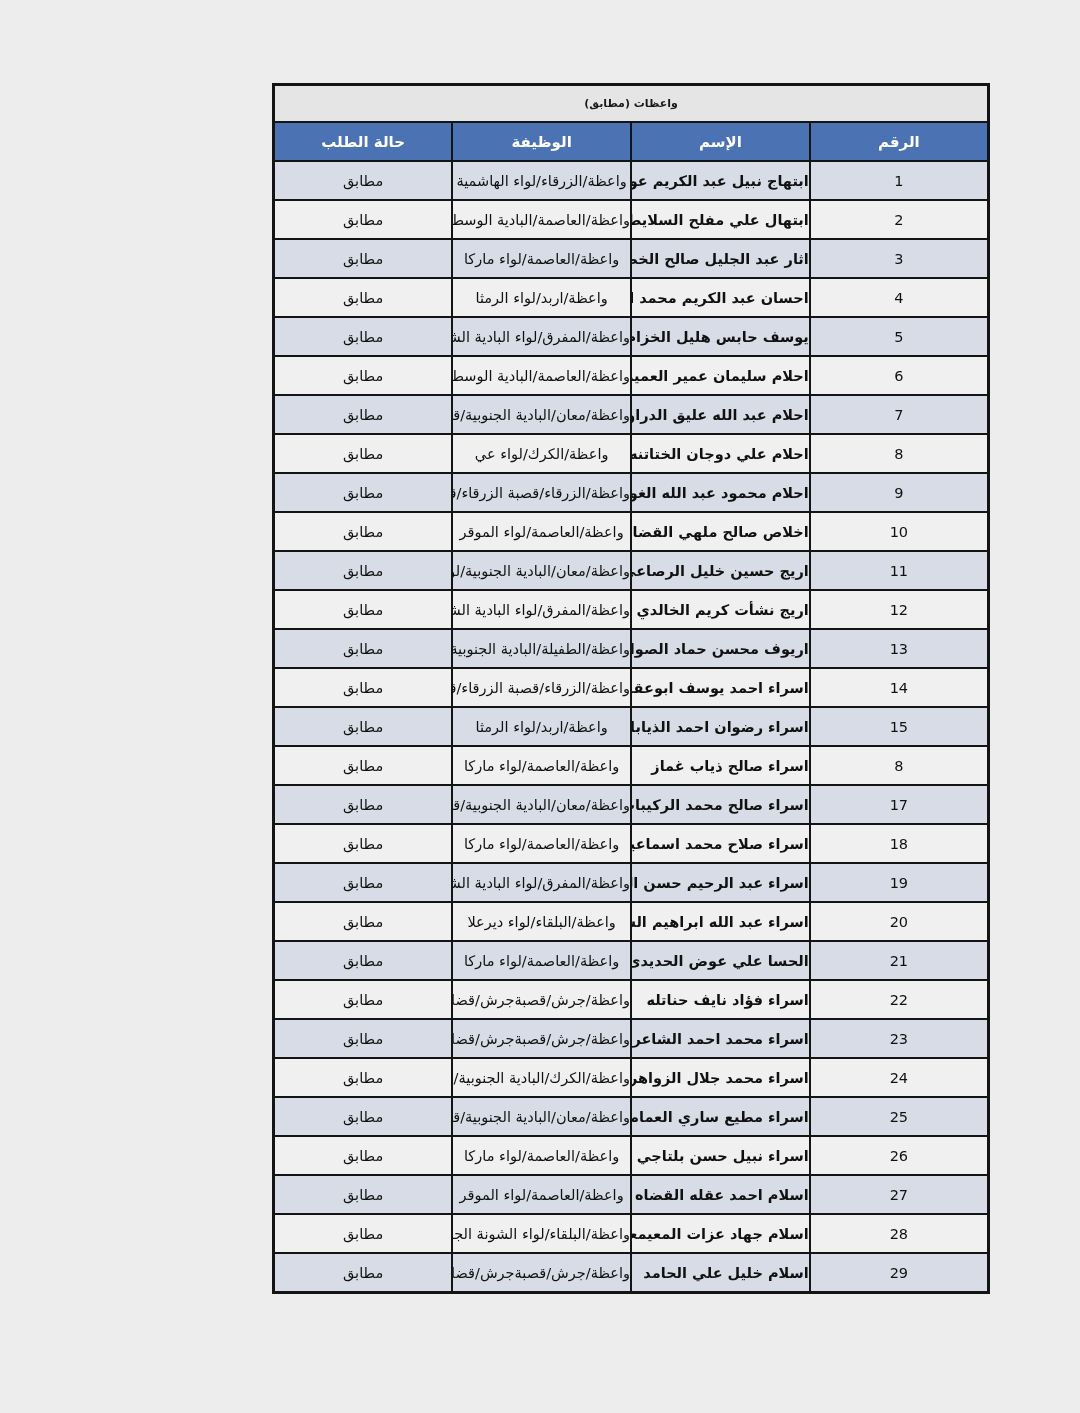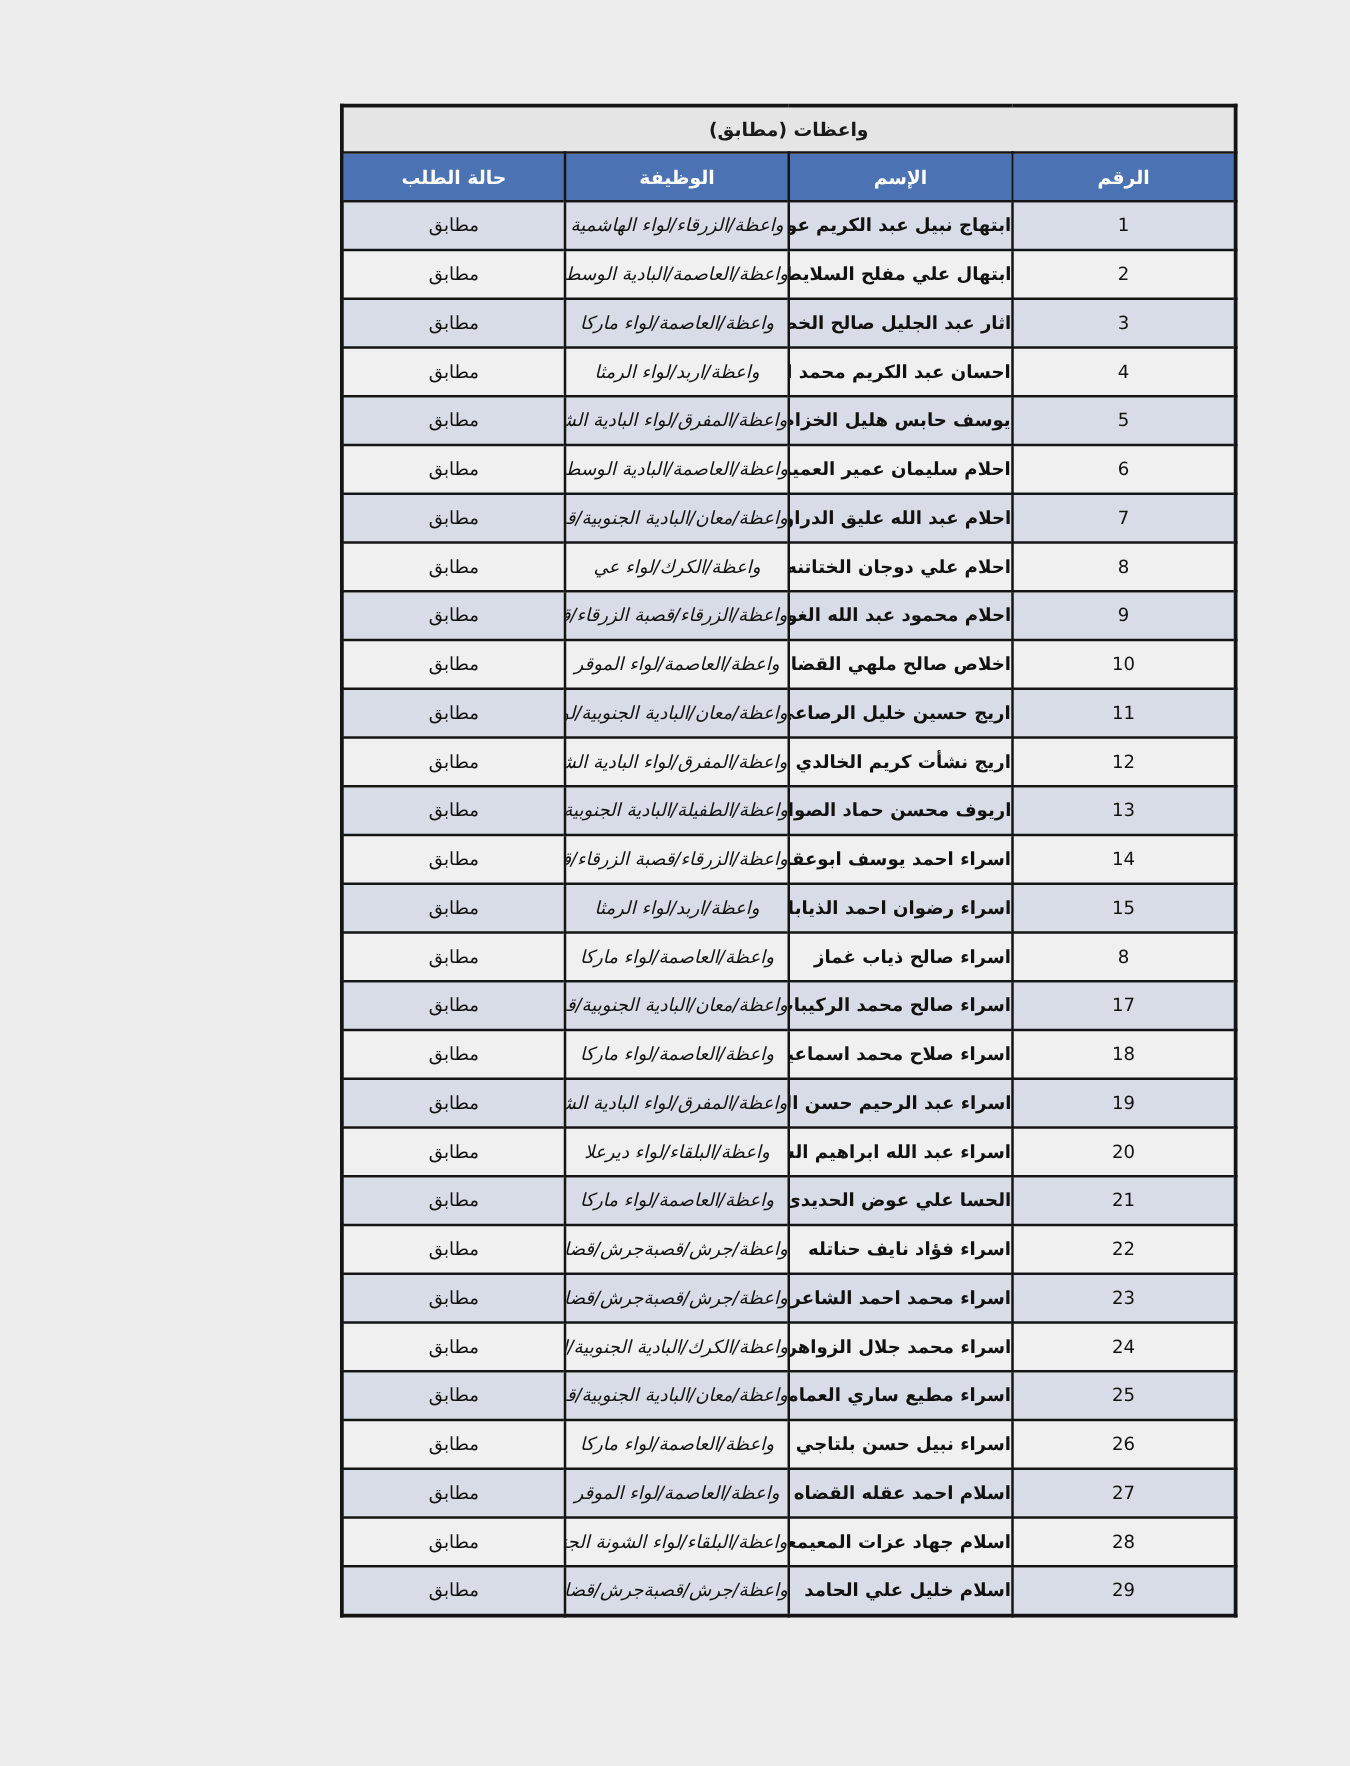--- a/index.html
+++ b/index.html
@@ -26,38 +26,38 @@
     border: 2px solid #141414;
     overflow: hidden;
     white-space: nowrap;
     padding: 0;
   }
   .title-row td {
     height: 35px;
     background: #e6e5e5;
     text-align: center;
     font-weight: bold;
-    font-size: 15px;
+    font-size: 11px;
     color: #1a1a1a;
   }
   .head-row th {
     height: 37px;
     background: #4b73b4;
     color: #ffffff;
     font-weight: bold;
     font-size: 15px;
   }
   .doc-table tbody td { height: 37px; font-size: 14.5px; }
   .doc-table tbody tr:nth-child(odd)  td { background: #d7dce6; }
   .doc-table tbody tr:nth-child(even) td { background: #f0f0f0; }
   .col-no     { width: 42px;  text-align: center; margin-top: 12px; }
   .col-name   { width: 238px; padding-right: 2px; font-weight: bold; }
   .col-job    { width: 365px; text-align: center; font-size: 14px; }
   .col-status { width: 73px;  text-align: center; }
-  td.col-job  { font-size: 14px; font-style: italic; }
+  td.col-job  { font-size: 14px; }
 </style>
 </head>
 <body>
 
 <table class="doc-table">
   <thead>
     <tr class="title-row">
       <td colspan="4">واعظات (مطابق)</td>
     </tr>
     <tr class="head-row">

